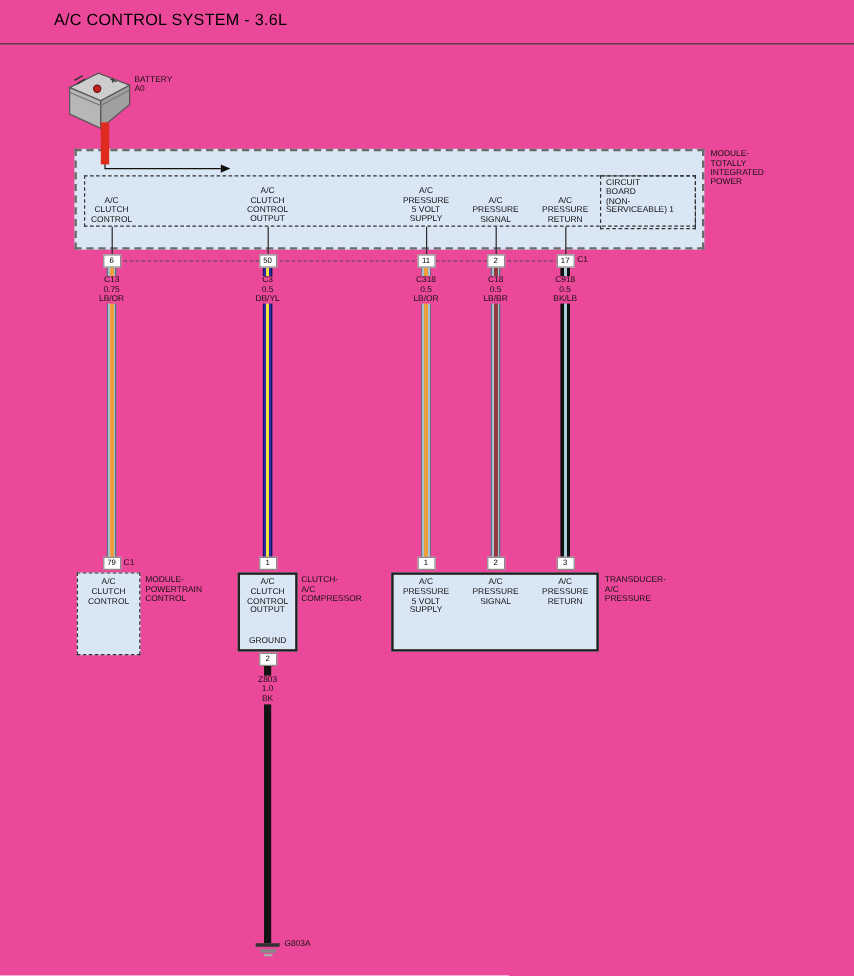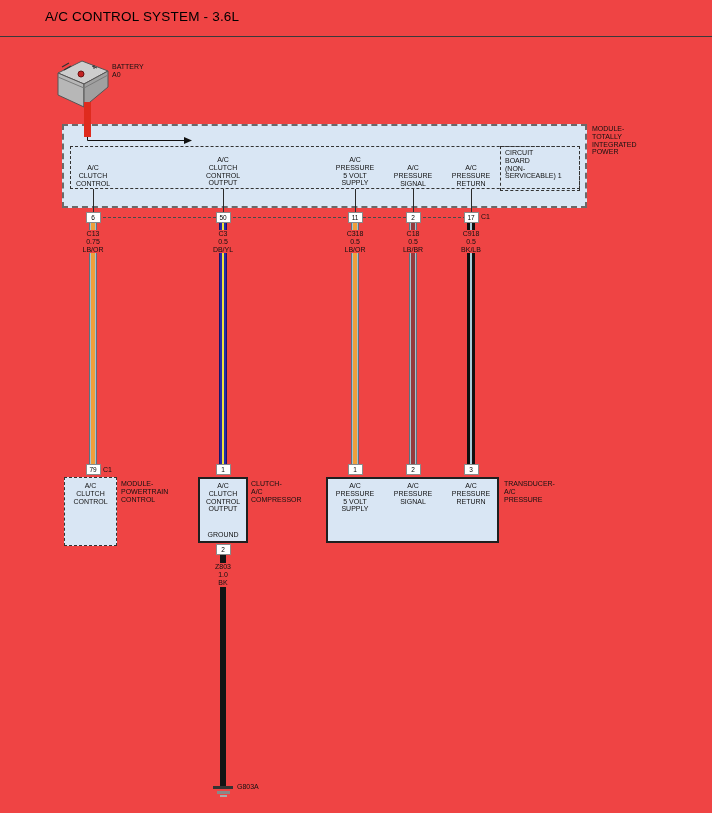--- a/index.html
+++ b/index.html
@@ -1,16 +1,16 @@
 <!DOCTYPE html>
 <html><head>
 <meta charset="utf-8">
 <style>
   html,body{margin:0;padding:0;background:#fff;}
-  #page{position:relative;width:712px;height:813px;background:#ef4444;
+  #page{position:relative;width:712px;height:813px;background:#ec4899;
         font-family:"Liberation Sans",sans-serif;color:#111;overflow:hidden;}
   .abs{position:absolute;}
   .t{font-size:7px;line-height:7.8px;white-space:pre-line;color:#111;}
   .tc{text-align:center;}
   .title{position:absolute;left:45px;top:9px;font-size:13.5px;color:#000;letter-spacing:.2px;}
   .rule{position:absolute;left:0;top:36px;width:712px;height:0;border-top:1px solid #3a3a3a;}
   .pin{position:absolute;width:15px;height:11px;box-sizing:border-box;background:#fff;
        border:1px solid #8a8a8a;font-size:6.5px;line-height:9px;text-align:center;z-index:3;color:#000;}
   .wire{position:absolute;width:8px;z-index:2;}
   .w-lbor{background:linear-gradient(to right,#5a7280 0 11%,#a9c2cd 11% 30%,#ef9f3a 30% 70%,#a9c2cd 70% 89%,#5a7280 89% 100%);}

